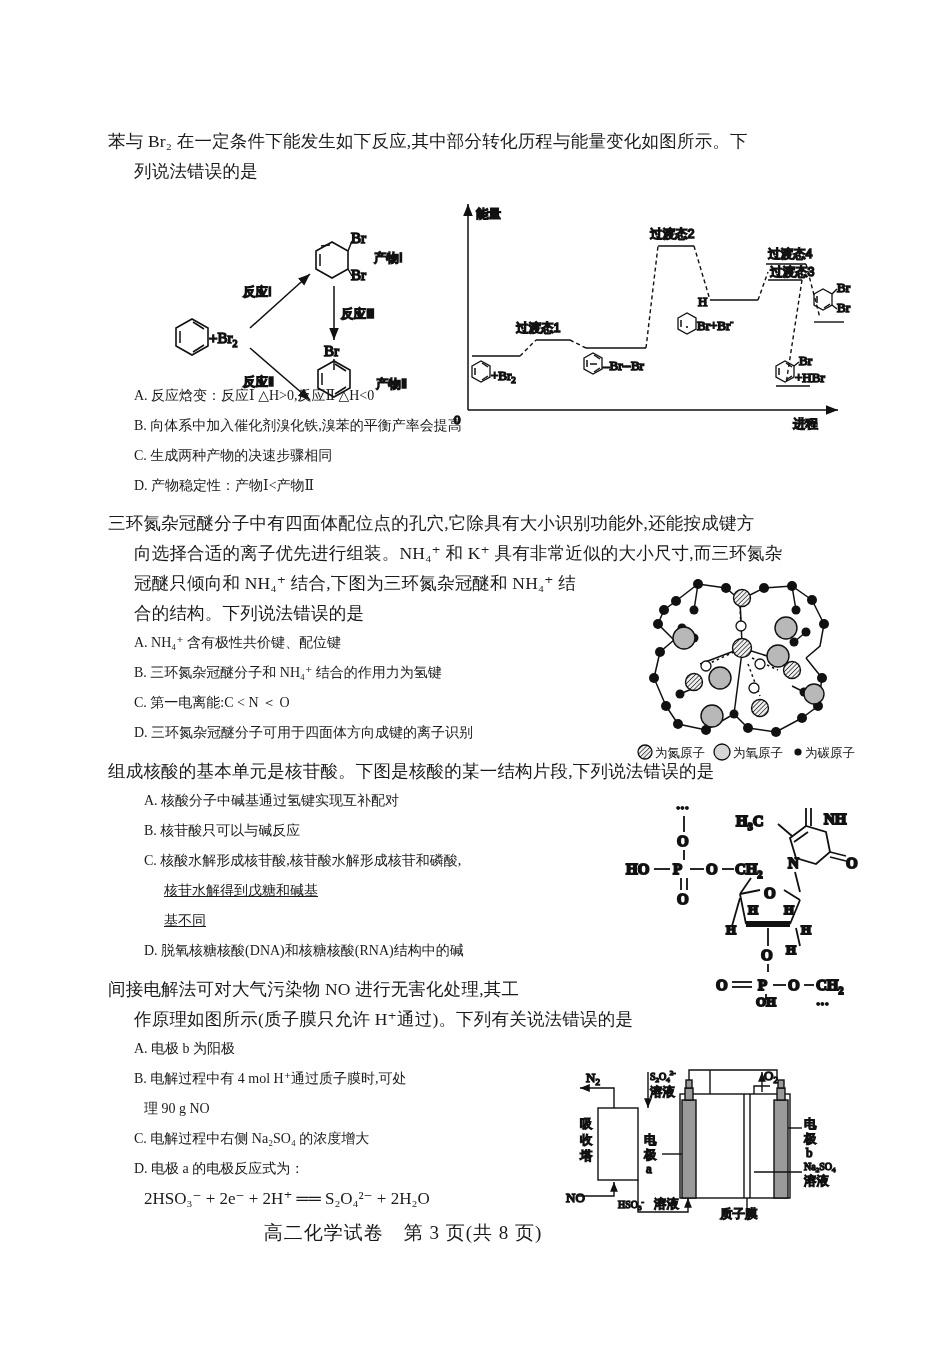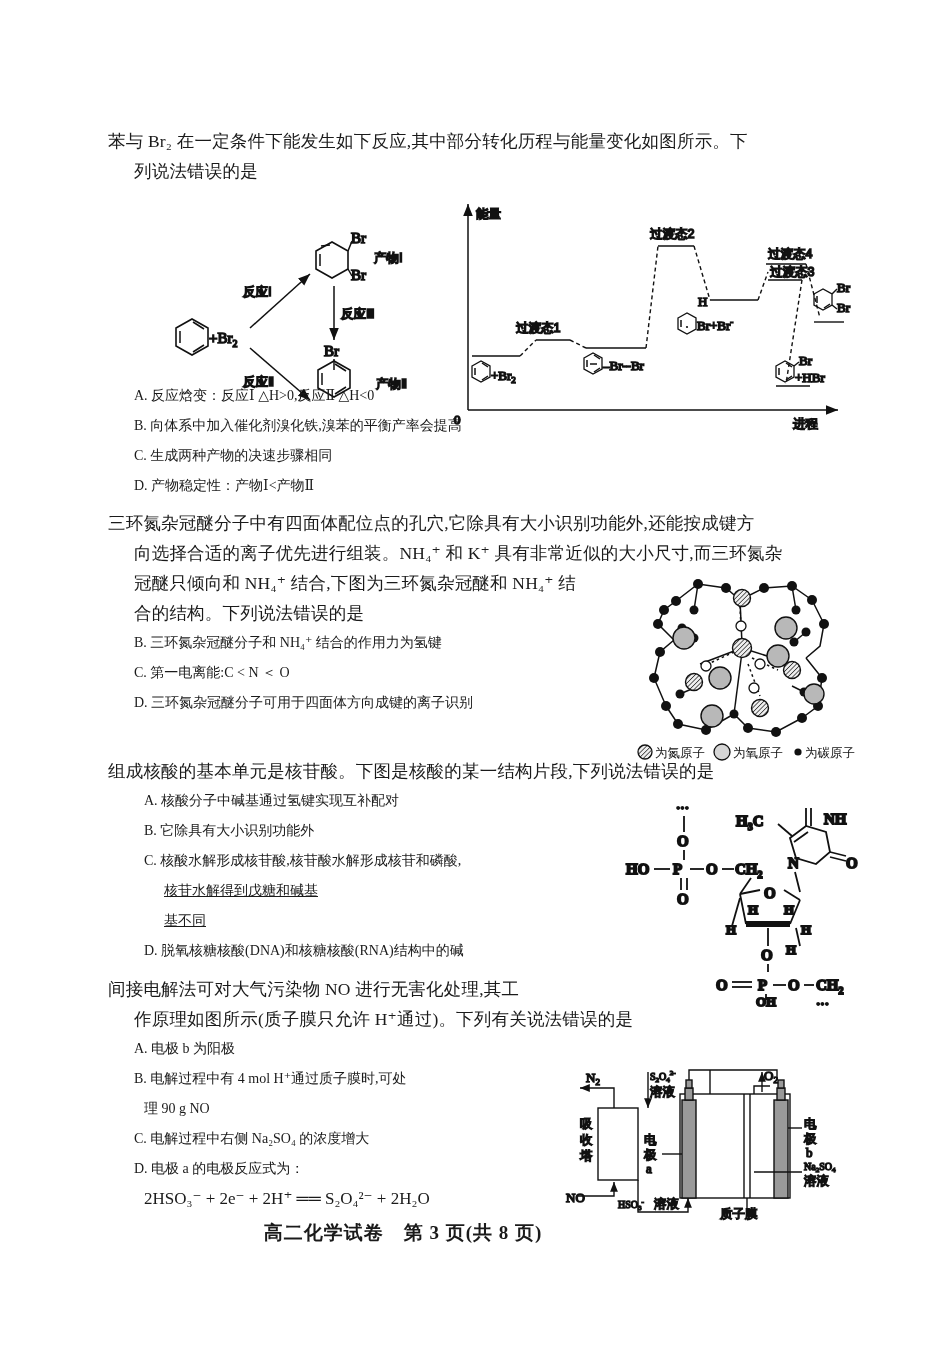--- a/index.html
+++ b/index.html
@@ -36,21 +36,21 @@
   .indent2 { padding-left: 36px; }
   .indent3 { padding-left: 56px; text-decoration: underline; }
   .opt { font-size: 14px; line-height: 30px; white-space: nowrap; }
 
   .footer {
     position: absolute;
     left: 0; top: 1212px;
     width: 806px;
     text-align: center;
     font-size: 19px;
-    font-weight: bold;
+    font-weight: normal;
     letter-spacing: 1px;
   }
 
   
   .fig { position: absolute; }
   svg { display: block; overflow: visible; }
   .lbl { font-family: "Liberation Serif", serif; font-size: 13px; fill:#111; }
   .lbl-cn { font-family: "Liberation Sans", sans-serif; font-size: 12.5px; fill:#111; }
   .lbl-sm { font-family: "Liberation Serif", serif; font-size: 10px; fill:#111; }
   .lbl-bg { font-family: "Liberation Serif", serif; font-size: 15px; fill:#111; }
@@ -199,20 +199,21 @@
     <div class="opt">B. 向体系中加入催化剂溴化铁,溴苯的平衡产率会提高</div>
     <div class="opt">C. 生成两种产物的决速步骤相同</div>
     <div class="opt">D. 产物稳定性：产物Ⅰ&lt;产物Ⅱ</div>
   </div>
 
   <div style="position:absolute; left:0px; top:382px;">
     <div class="qline">三环氮杂冠醚分子中有四面体配位点的孔穴,它除具有大小识别功能外,还能按成键方</div>
     <div class="qline indent1">向选择合适的离子优先进行组装。NH₄⁺ 和 K⁺ 具有非常近似的大小尺寸,而三环氮杂</div>
     <div class="qline indent1">冠醚只倾向和 NH₄⁺ 结合,下图为三环氮杂冠醚和 NH₄⁺ 结</div>
     <div class="qline indent1">合的结构。下列说法错误的是</div>
+    <div class="opt indent1">A. NH₄⁺ 含有极性共价键、配位键</div>
     <div class="opt indent1">B. 三环氮杂冠醚分子和 NH₄⁺ 结合的作用力为氢键</div>
     <div class="opt indent1">C. 第一电离能:C &lt; N ＜ O</div>
     <div class="opt indent1">D. 三环氮杂冠醚分子可用于四面体方向成键的离子识别</div>
   </div>
 
   <div class="fig" style="left:528px; top:440px;">
     <svg width="214" height="200" viewBox="0 0 214 200">
       <g stroke="#111" fill="none" stroke-width="1.5">
 
         <polyline points="40,35 62,18 90,22 104,34"></polyline>
@@ -312,21 +313,21 @@
         <text class="lbl-cn" x="97" y="191">为氧原子</text>
         <circle cx="162" cy="186" r="3.6" fill="#111" stroke="none"></circle>
         <text class="lbl-cn" x="169" y="191">为碳原子</text>
       </g>
     </svg>
   </div>
 
   <div style="position:absolute; left:0px; top:630px;">
     <div class="qline">组成核酸的基本单元是核苷酸。下图是核酸的某一结构片段,下列说法错误的是</div>
     <div class="opt indent2">A. 核酸分子中碱基通过氢键实现互补配对</div>
-    <div class="opt indent2">B. 它除具有大小识别功能外</div>
+    <div class="opt indent2">B. 核苷酸只可以与碱反应</div>
     <div class="opt indent2">C. 核酸水解形成核苷酸,核苷酸水解形成核苷和磷酸,</div>
     <div class="opt indent3">核苷水解得到戊糖和碱基</div>
     <div class="opt indent3">基不同</div>
     <div class="opt indent2">D. 脱氧核糖核酸(DNA)和核糖核酸(RNA)结构中的碱</div>
   </div>
 
   <div class="fig" style="left:510px; top:668px;">
     <svg width="240" height="210" viewBox="0 0 240 210">
       <g stroke="#111" fill="none" stroke-width="1.8">
 

